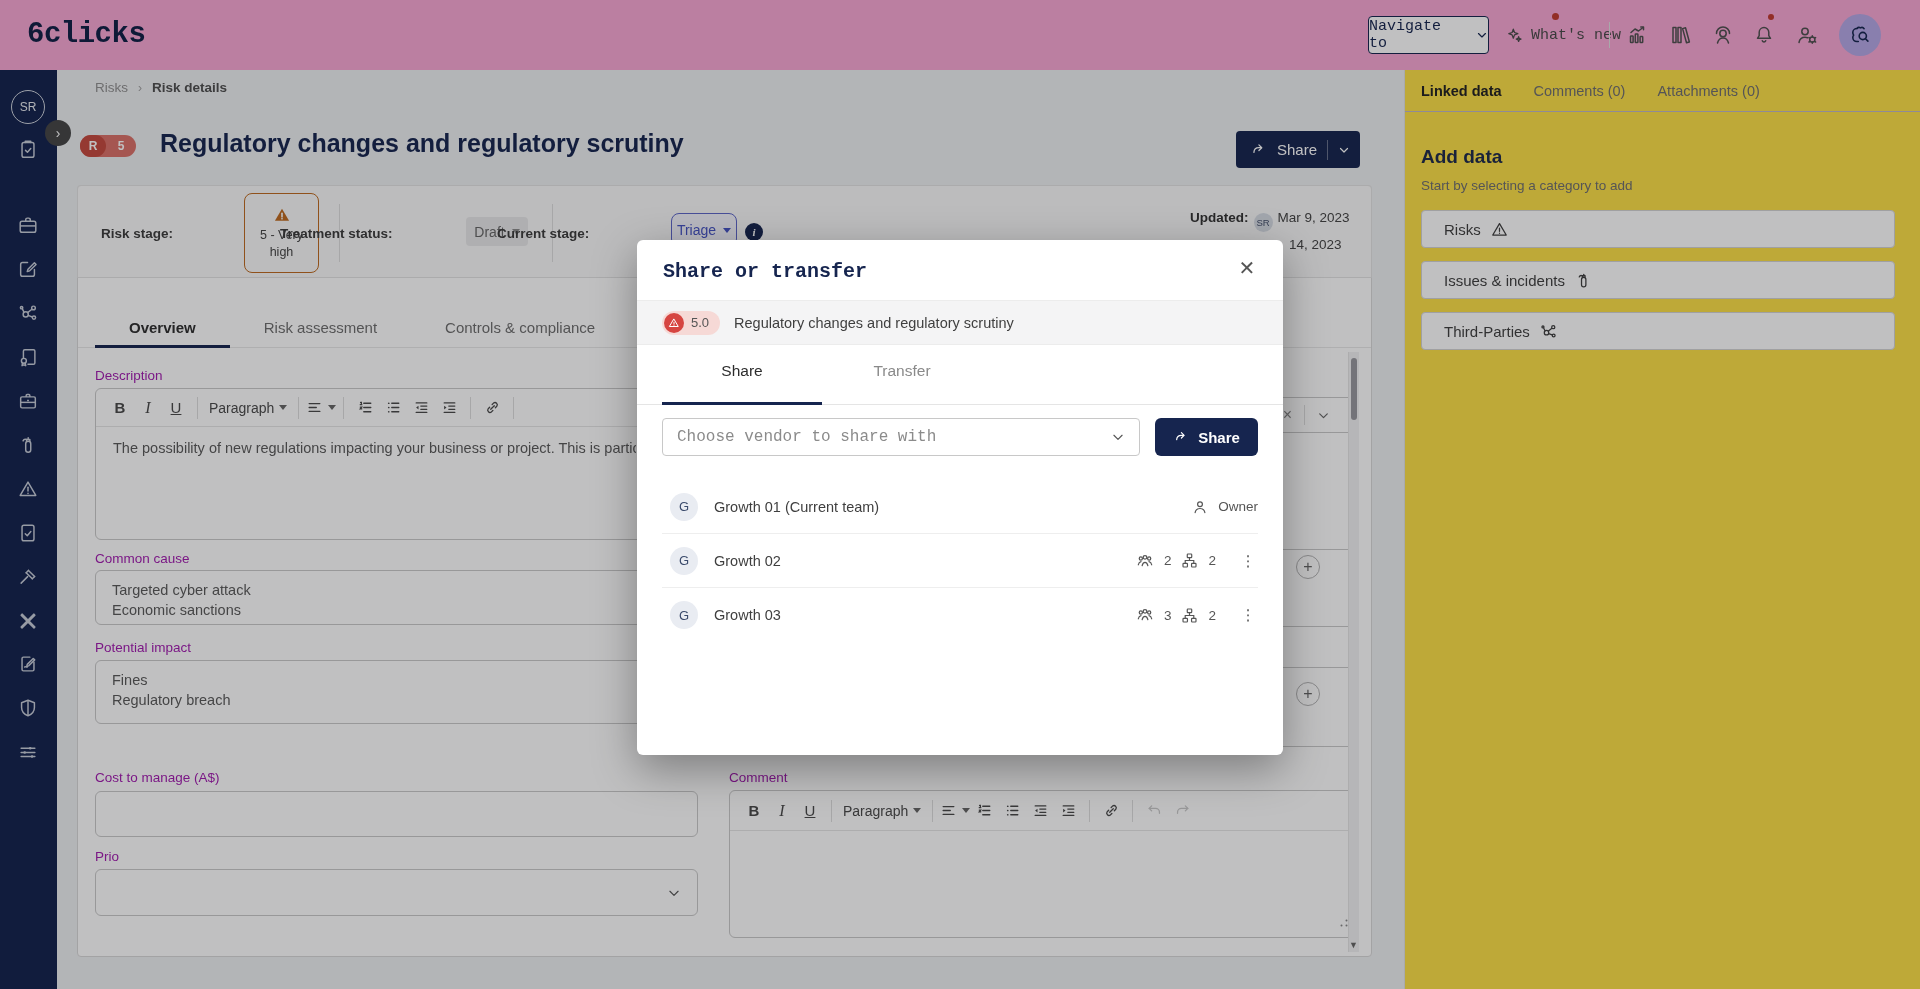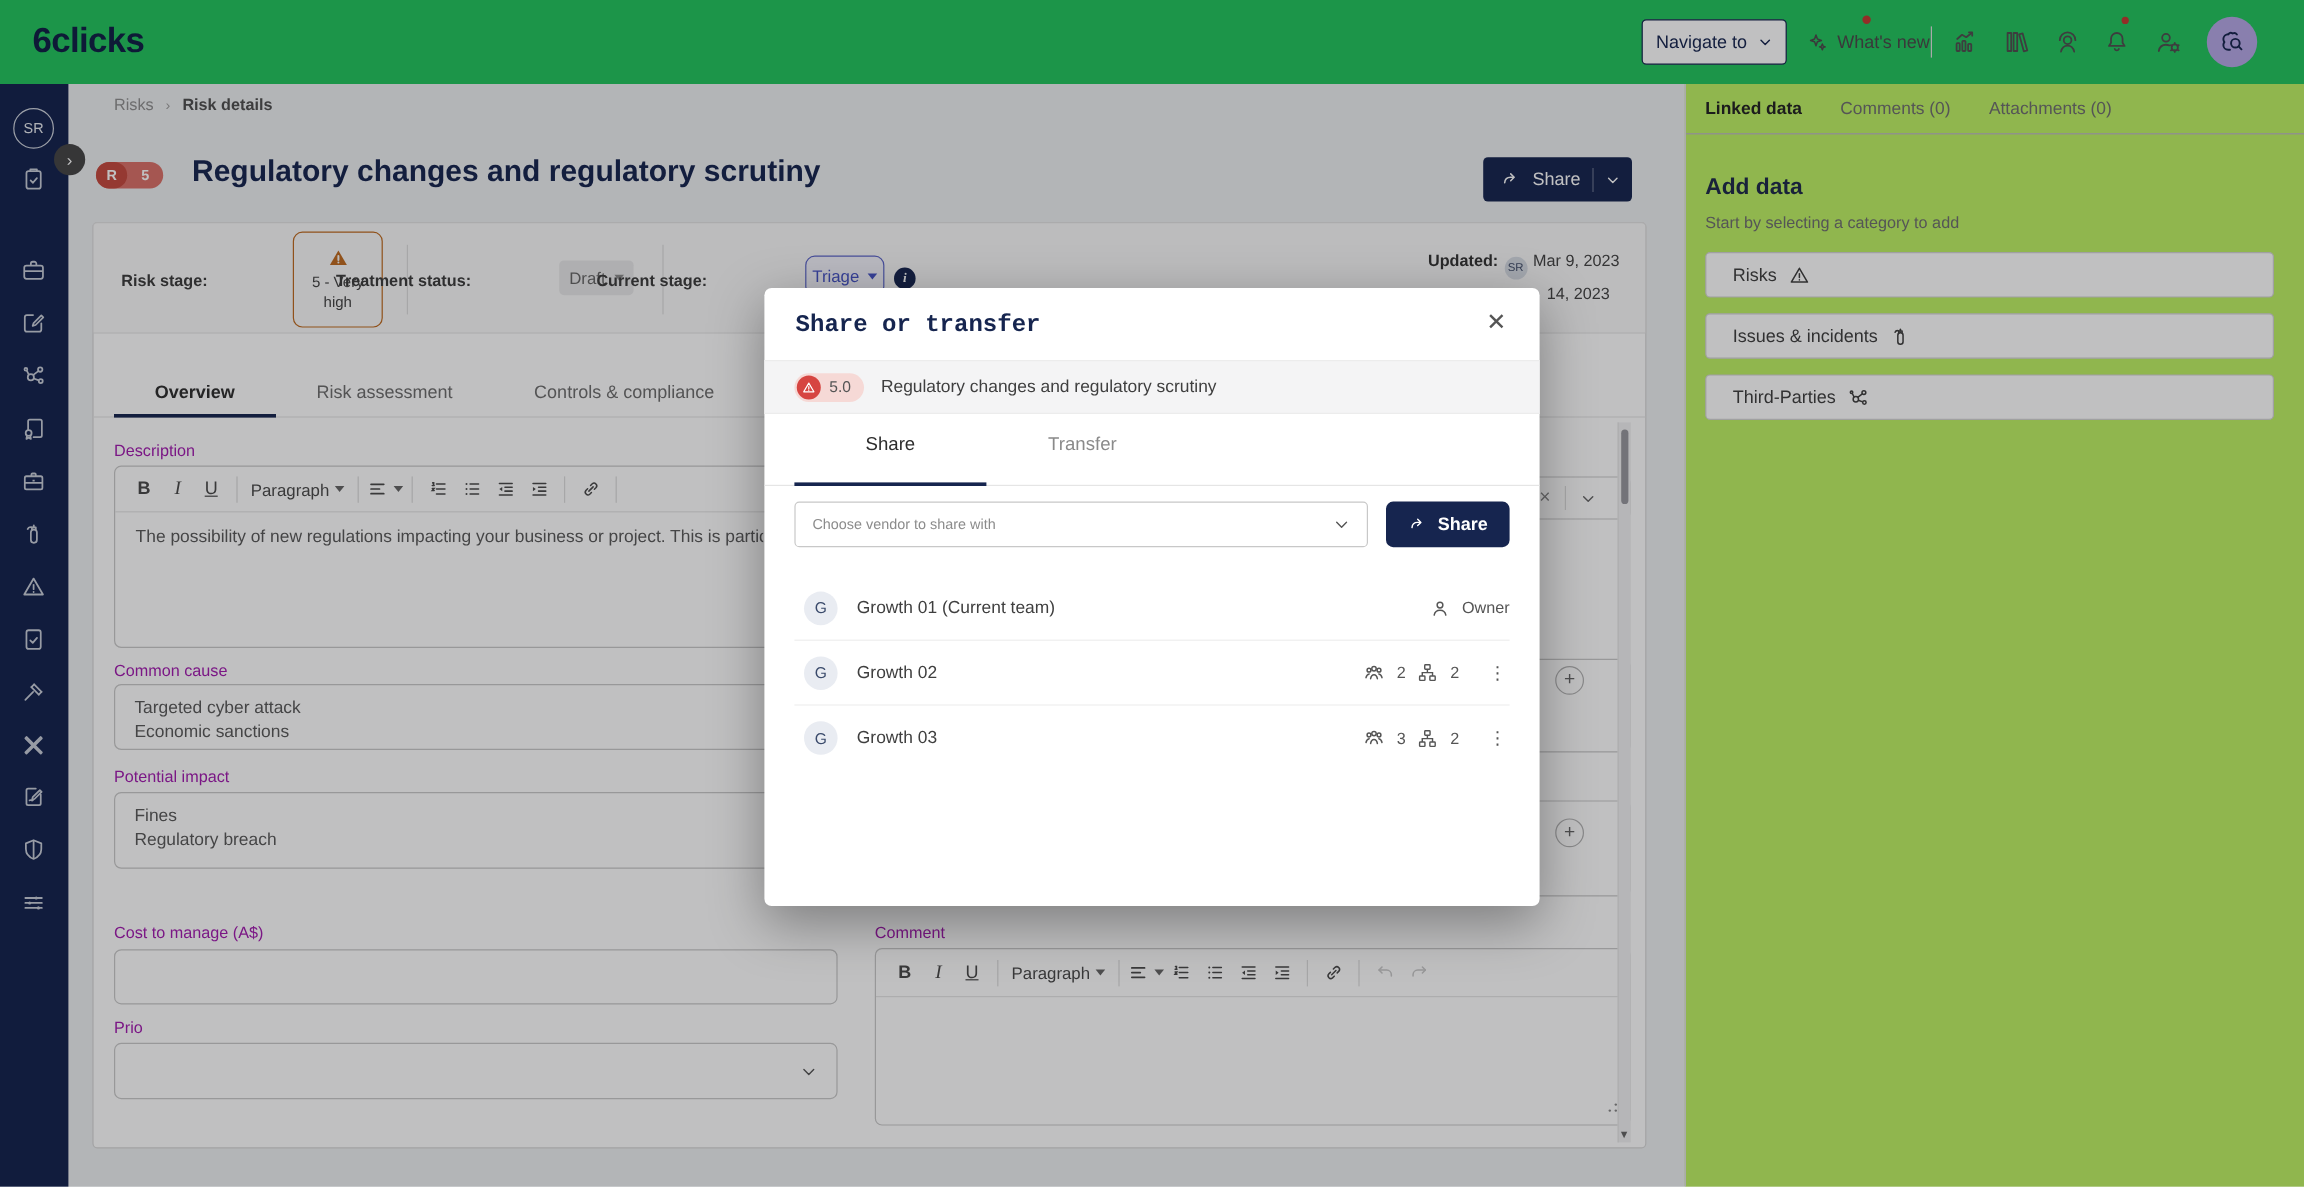--- a/index.html
+++ b/index.html
@@ -3,21 +3,21 @@
 <meta charset="utf-8">
 <style>
   * { box-sizing: border-box; margin: 0; padding: 0; }
   html,body { width:1920px; height:989px; }
   body { font-family:"Liberation Sans", sans-serif; background:#e9ebee; overflow:hidden; }
   .app { position:relative; width:1920px; height:989px; background:#eef0f2; }
   .abs { position:absolute; }
   svg.ic { display:block; }
 
   
-  .navbar { position:absolute; left:0; top:0; width:1920px; height:70px; background:#22c55e; }
+  .navbar { position:absolute; left:0; top:0; width:1920px; height:70px; background:#f9a8d4;font-family:Liberation Mono, monospace; }
   .logo { position:absolute; left:27px; top:18px; font-size:29px; font-weight:800; color:#101f45; letter-spacing:-0.5px; }
   .nav-btn { position:absolute; left:1368px; top:16px; width:121px; height:38px; border:1px solid #16254f; border-radius:4px;
              display:flex; align-items:center; justify-content:center; gap:9px; color:#16254f; font-size:15px; background:#fff; cursor:pointer; }
   .whats-new { position:absolute; left:1505px; top:0; height:70px; display:flex; align-items:center; gap:7px; color:#4a4a4a; font-size:15px; }
   .red-dot { position:absolute; width:7px; height:7px; border-radius:50%; background:#c13a30; }
   .nav-ic { position:absolute; top:23px; width:24px; height:24px; color:#4f4f4f; cursor:pointer; }
   .nav-sep { position:absolute; left:1609px; top:22px; width:1px; height:26px; background:#e0e0e0; }
   .nav-avatar { position:absolute; left:1839px; top:14px; width:42px; height:42px; border-radius:50%; background:#b5a8e6;
                 display:flex; align-items:center; justify-content:center; color:#16254f; cursor:pointer; }
 
@@ -86,21 +86,21 @@
   .tb-dis { color:#c9c9c9; }
 
   .plus-circle { position:absolute; width:24px; height:24px; border:1px solid #b5b5b5; border-radius:50%; background:#fff;
                  color:#666; font-size:16px; display:flex; align-items:center; justify-content:center; cursor:pointer; }
 
   .v-scroll { position:absolute; left:1348px; top:352px; width:11px; height:600px; background:#f2f2f3; border-left:1px solid #e6e6e6; }
   .v-thumb { position:absolute; left:2px; top:6px; width:6px; height:62px; background:#98989e; border-radius:3px; cursor:pointer; }
   .v-arrow { position:absolute; left:1348px; top:940px; width:11px; color:#666; font-size:9px; text-align:center; cursor:pointer; }
 
   
-  .rpanel { position:absolute; left:1404px; top:70px; width:516px; height:919px; background:#bef264; border-left:1px solid #e2e2e2; }
+  .rpanel { position:absolute; left:1404px; top:70px; width:516px; height:919px; background:#fde047; border-left:1px solid #e2e2e2; }
   .rp-tabs { display:flex; gap:32px; padding:0 16px; height:42px; align-items:center; border-bottom:1px solid #bdb7c9; }
   .rp-tab { font-size:14.5px; color:#6f6f6f; cursor:pointer; white-space:nowrap; }
   .rp-tab.active { color:#222; font-weight:700; }
   .add-data { padding:0 16px; }
   .ad-title { margin-top:34px; font-size:19px; font-weight:700; color:#1e2a4a; }
   .ad-sub { margin:10px 0 17px; font-size:13.5px; color:#6f6f6f; }
   .cat-btn { width:474px; height:38px; border:1px solid #d4d4d4; border-radius:4px; margin-bottom:13px;
              display:flex; align-items:center; padding-left:22px; gap:9px; font-size:15px; color:#3f3f3f; cursor:pointer; background:#fff; }
 
   
@@ -114,21 +114,21 @@
                border-bottom:1px solid #ececec; display:flex; align-items:center; padding-left:25px; gap:14px; }
   .score-pill { height:24px; background:#f6d9d6; border-radius:12px; display:flex; align-items:center; gap:7px; padding:0 11px 0 2px; }
   .score-circ { width:20px; height:20px; border-radius:50%; background:#d64541; color:#fff; display:flex; align-items:center; justify-content:center; }
   .score-num { font-size:13px; color:#555; }
   .m-riskname { font-size:14.5px; color:#3f3f3f; }
   .m-tab { position:absolute; top:122px; width:160px; text-align:center; font-size:15.5px; cursor:pointer; }
   .m-tabline { position:absolute; left:0; top:164px; width:646px; height:1px; background:#e5e5e5; }
   .m-underline { position:absolute; left:25px; top:162px; width:160px; height:3px; background:#16254f; }
   .m-select { position:absolute; left:25px; top:178px; width:478px; height:38px; border:1px solid #c8c8c8; border-radius:4px;
               display:flex; align-items:center; padding:0 14px; cursor:pointer; }
-  .m-select .ph { font-size:12px; color:#8b8b8b; flex:1; }
+  .m-select .ph { font-size:16px; color:#8b8b8b; flex:1;font-family:Liberation Mono, monospace; }
   .m-sharebtn { position:absolute; left:518px; top:178px; width:103px; height:38px; background:#16254f; border-radius:6px; color:#fff;
                 display:flex; align-items:center; justify-content:center; gap:9px; font-size:15px; font-weight:600; cursor:pointer; }
   .team-row { position:absolute; left:25px; width:596px; height:54px; display:flex; align-items:center; border-bottom:1px solid #eee; }
   .team-row:last-child, .team-row.noline { border-bottom:none; }
   .g-avatar { width:28px; height:28px; border-radius:50%; background:#e9ecf2; color:#3a4a6b; font-size:13px;
               display:flex; align-items:center; justify-content:center; margin-left:8px; }
   .team-name { font-size:14.5px; color:#3f3f3f; margin-left:16px; flex:1; }
   .team-meta { display:flex; align-items:center; gap:9px; color:#555; font-size:13.5px; }
   .kebab { width:20px; text-align:center; color:#555; font-size:15px; cursor:pointer; margin-left:13px; letter-spacing:0; }
 </style>

